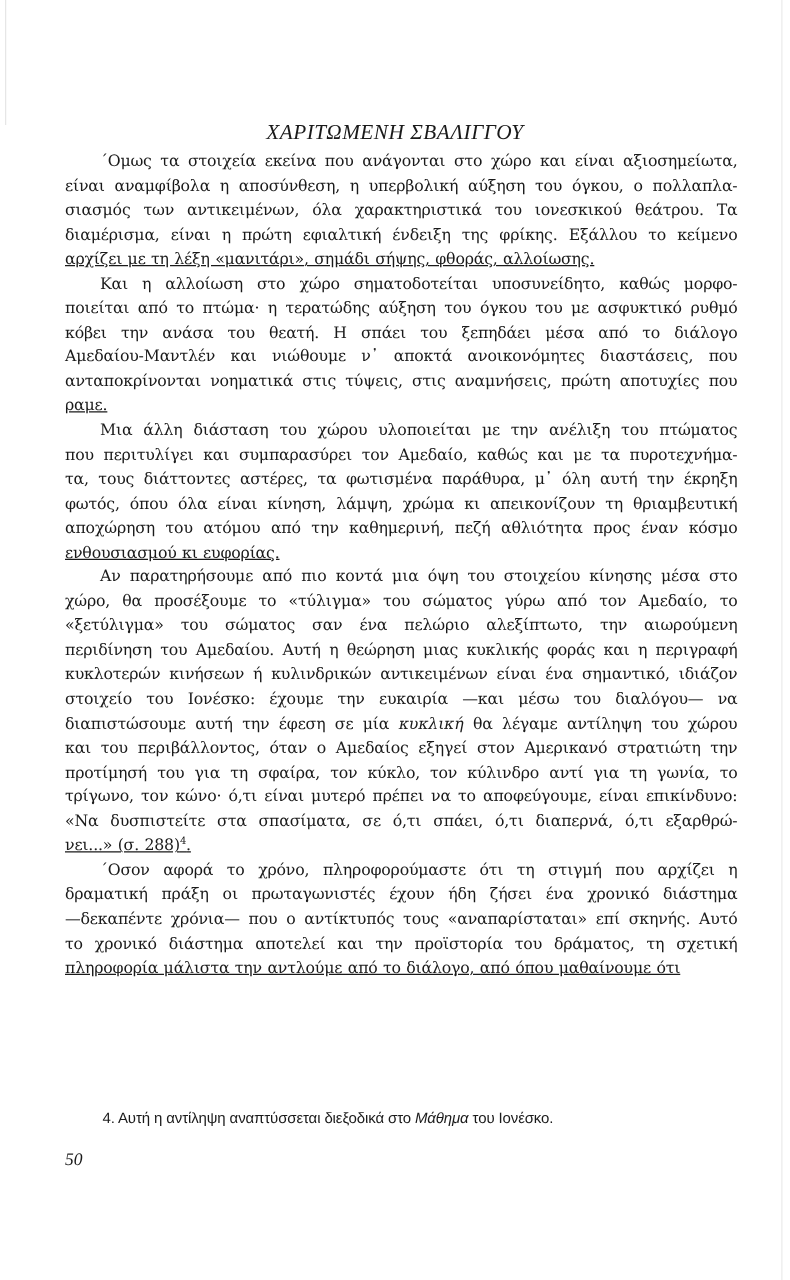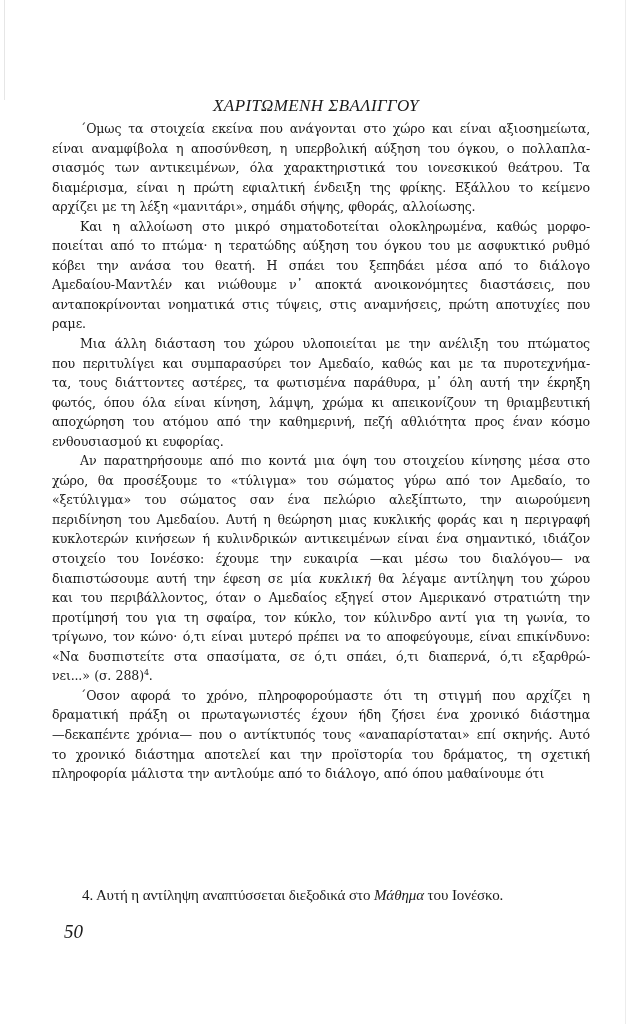--- a/index.html
+++ b/index.html
@@ -6,45 +6,45 @@
   body { width: 632px; height: 1024px; position: relative; overflow: hidden;
          font-family: "DejaVu Serif", "Liberation Serif", serif; color: #1a1a1a; }
   .page-edge { position: absolute; left: 4px; top: 0; width: 1px; height: 100px; background: #e6e6e6; }
   .page-edge-r { position: absolute; right: 6px; top: 0; width: 1px; height: 1024px; background: #ececec; }
   .running-head { position: absolute; top: 96px; left: 0; width: 632px; text-align: center;
                   font-family: "Liberation Serif", serif; font-style: italic; font-size: 17px; letter-spacing: 0.4px; }
   .body { position: absolute; left: 52px; top: 119px; width: 538px; }
   .p { margin: 0; font-size: 12.6px; line-height: 19.55px; text-align: justify; text-align-last: left;
        font-family: "DejaVu Serif", serif; letter-spacing: -0.15px; word-spacing: 0.5px; }
   .line { display: block; white-space: nowrap; text-align: justify; text-align-last: justify; height: 19.55px; overflow: visible; }
-  .line.last { text-align-last: left; }
+  .line.last { text-align-last: left; text-decoration: underline; }
   .line.indent { padding-left: 28px; }
-  .footnote { position: absolute; left: 82px; top: 887px; font-size: 15px; font-family: Liberation Serif, serif; letter-spacing: -0.1px; }
-  .folio { position: absolute; left: 52px; top: 921px; font-family: "Liberation Serif", serif; font-style: italic; font-size: 19px; margin-left: 12px; }
+  .footnote { position: absolute; left: 82px; top: 887px; font-size: 12px; font-family: Liberation Sans, sans-serif; letter-spacing: -0.1px; }
+  .folio { position: absolute; left: 52px; top: 921px; font-family: "Liberation Serif", serif; font-style: italic; font-size: 14px; }
   em { font-style: italic; margin-top: 45px; }
   sup { font-size: 8px; vertical-align: 5px; line-height: 0; }
 </style>
 </head>
 <body>
 
 <div class="page-edge"></div>
 <div class="page-edge-r"></div>
 
 <div class="running-head">ΧΑΡΙΤΩΜΕΝΗ ΣΒΑΛΙΓΓΟΥ</div>
 
 <div class="body" id="body">
     <div class="p">
       <span class="line indent">΄Ομως τα στοιχεία εκείνα που ανάγονται στο χώρο και είναι αξιοσημείωτα,</span>
       <span class="line">είναι αναμφίβολα η αποσύνθεση, η υπερβολική αύξηση του όγκου, ο πολλαπλα-</span>
       <span class="line">σιασμός των αντικειμένων, όλα χαρακτηριστικά του ιονεσκικού θεάτρου. Τα</span>
       <span class="line">διαμέρισμα, είναι η πρώτη εφιαλτική ένδειξη της φρίκης. Εξάλλου το κείμενο</span>
       <span class="line last">αρχίζει με τη λέξη «μανιτάρι», σημάδι σήψης, φθοράς, αλλοίωσης.</span>
     </div>
     <div class="p">
-      <span class="line indent">Και η αλλοίωση στο μικρό σηματοδοτείται ολοκληρωμένα, καθώς μορφο-</span>
+      <span class="line indent">Και η αλλοίωση στο χώρο σηματοδοτείται υποσυνείδητο, καθώς μορφο-</span>
       <span class="line">ποιείται από το πτώμα· η τερατώδης αύξηση του όγκου του με ασφυκτικό ρυθμό</span>
       <span class="line">κόβει την ανάσα του θεατή. Η σπάει του ξεπηδάει μέσα από το διάλογο</span>
       <span class="line">Αμεδαίου-Μαντλέν και νιώθουμε ν᾽ αποκτά ανοικονόμητες διαστάσεις, που</span>
       <span class="line">ανταποκρίνονται νοηματικά στις τύψεις, στις αναμνήσεις, πρώτη αποτυχίες που</span>
       <span class="line last">ραμε.</span>
     </div>
     <div class="p">
       <span class="line indent">Μια άλλη διάσταση του χώρου υλοποιείται με την ανέλιξη του πτώματος</span>
       <span class="line">που περιτυλίγει και συμπαρασύρει τον Αμεδαίο, καθώς και με τα πυροτεχνήμα-</span>
       <span class="line">τα, τους διάττοντες αστέρες, τα φωτισμένα παράθυρα, μ᾽ όλη αυτή την έκρηξη</span>

